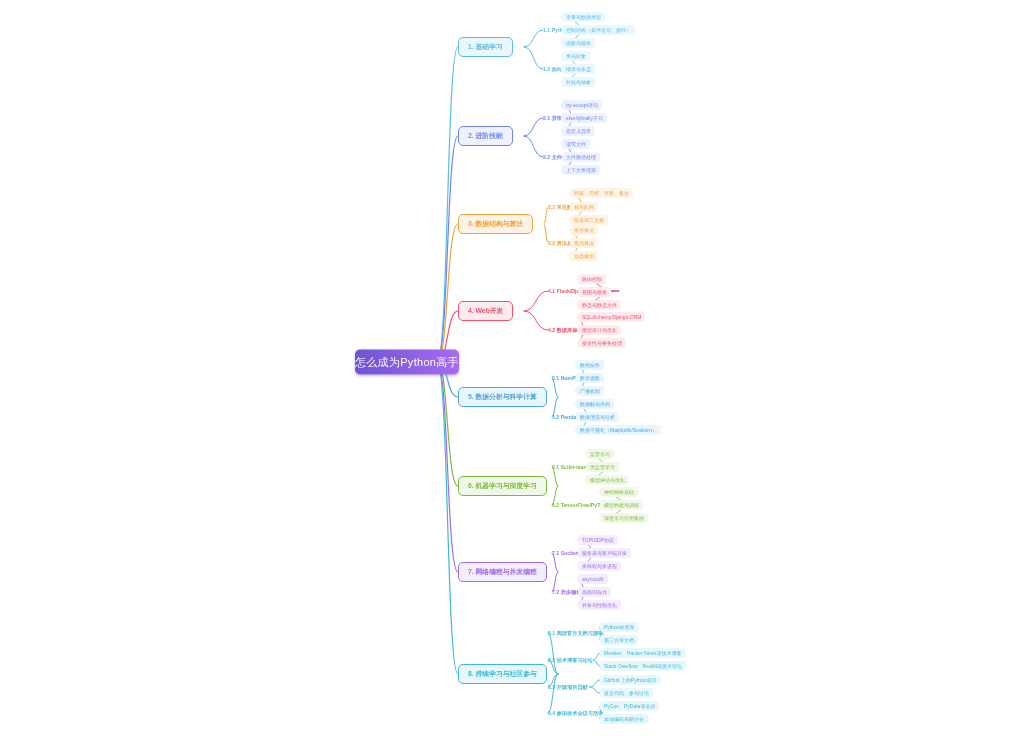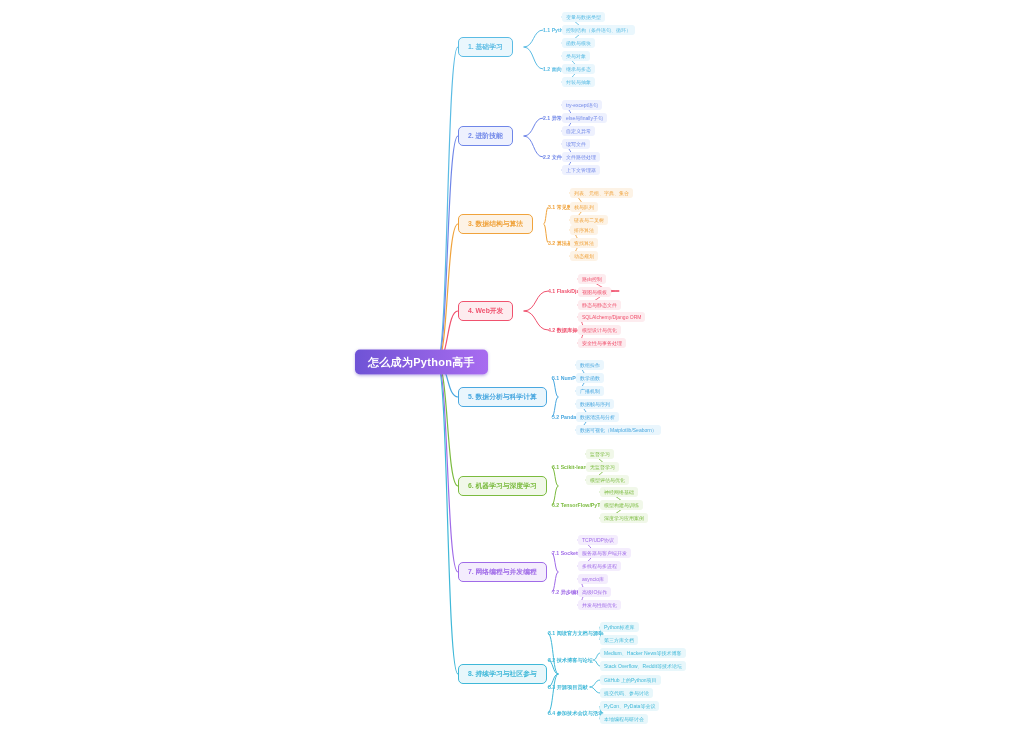--- a/index.html
+++ b/index.html
@@ -7,23 +7,23 @@
        font-family:"Liberation Sans","DejaVu Sans",sans-serif;}
   #canvas{position:relative;width:1028px;height:736px;background:#fff;}
   svg.links{position:absolute;left:0;top:0;width:1028px;height:736px;pointer-events:none;}
 
   .node{position:absolute;box-sizing:border-box;white-space:nowrap;
         transform:translateY(-50%);}
 
   
   .root{
     left:355px;top:362px;
-    padding:5px 13px;border-radius:5px;
+    padding:5px 0;border-radius:5px;
     background:linear-gradient(90deg,#6f53d6 0%,#8a5fe0 45%,#a86bf0 100%);
-    color:#ffffff;font-size:11px;font-weight:bold;letter-spacing:.3px;
+    color:#ffffff;font-size:11px;font-weight:normal;letter-spacing:.3px;
     box-shadow:0 1px 3px rgba(90,60,190,.35);
   }
 
   
   .l1{padding:4px 9px;border-radius:5px;border:1px solid;font-size:6.8px;font-weight:bold;}
   
   .l2{font-size:5.2px;font-weight:bold;}
   
   .l3{padding:2px 4px;border-radius:3px;font-size:5px;}
 </style>

